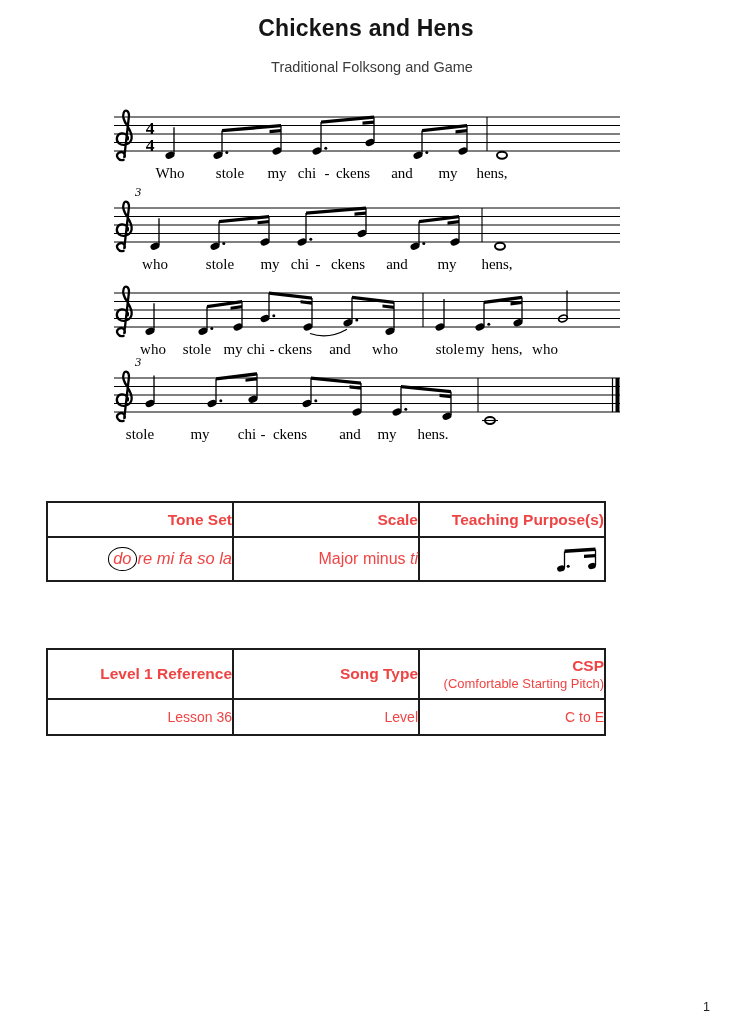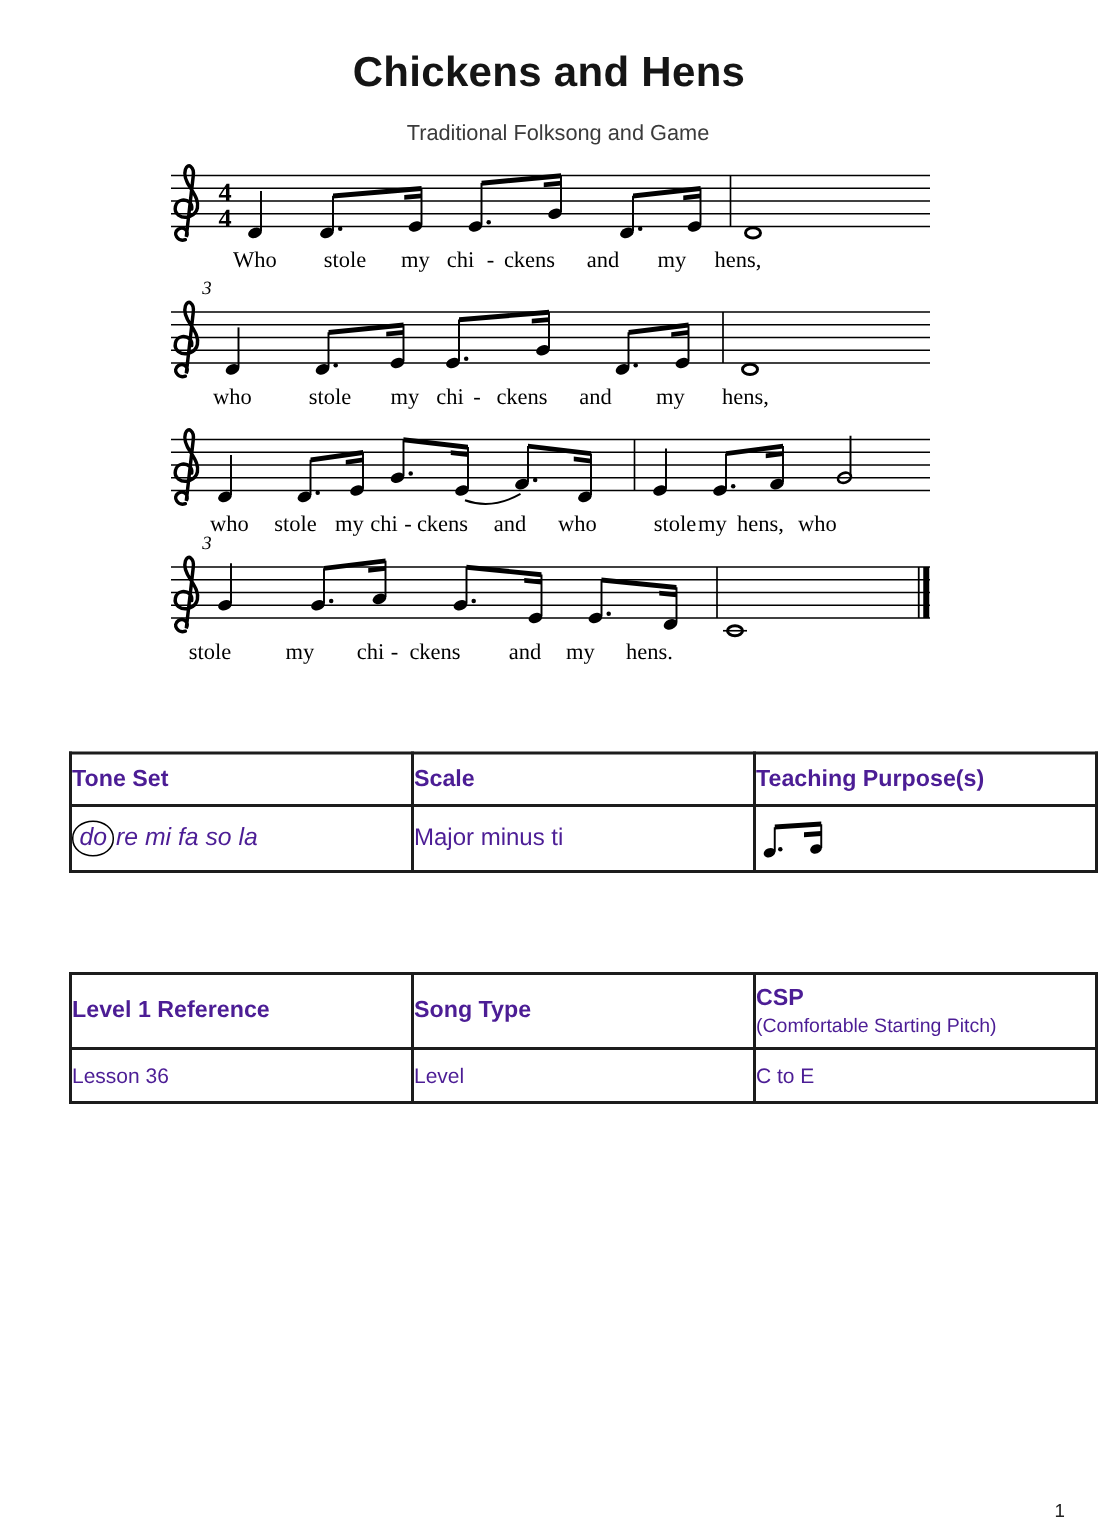--- a/index.html
+++ b/index.html
@@ -1,45 +1,45 @@
 <!DOCTYPE html>
 <html><head>
 <meta charset="utf-8">
 <style>
   html,body{margin:0;padding:0;background:#ffffff;}
   .page{
     position:relative;width:732px;height:1024px;background:#fff;
     font-family:"Liberation Sans","DejaVu Sans",sans-serif;overflow:hidden;color:#000;
   }
   .title{
-    margin:0;padding-top:32px;text-align:center;
-    font-size:28px;font-weight:bold;color:#151515;letter-spacing:.2px;
+    margin:0;padding-top:15px;text-align:center;
+    font-size:23px;font-weight:bold;color:#151515;letter-spacing:.2px;
   }
   .subtitle{
     margin:17px 0 0 12px;text-align:center;font-size:14.5px;color:#3b3b3b;
   }
   #score{position:absolute;left:0;top:0;width:732px;height:480px;pointer-events:none;}
   #score svg{position:absolute;left:0;overflow:visible;}
   .info-table{
-    position:absolute;left:46px;width:686px;border-collapse:collapse;table-layout:fixed;
-    text-align:left;color:#4c1d95;
+    position:absolute;left:46px;width:560px;border-collapse:collapse;table-layout:fixed;
+    text-align:right;color:#ef4444;
   }
   .info-table th,.info-table td{border:2px solid #1c1c1c;padding:0;vertical-align:middle;}
   .t1{top:501px;}
   .t1 th{height:33px;font-size:15.5px;}
   .t1 td{height:42px;font-size:16px;}
   .t2{top:648px;}
   .t2 th{height:48px;font-size:15.5px;}
   .t2 td{height:34px;font-size:14px;}
   .solfa{font-style:italic;font-size:16.5px;margin-top:26px;}
   .circled{
     display:inline-block;border:1.4px solid #000;border-radius:50%;
     padding:1px 4px 2px 4px;margin-right:1px;line-height:1.1;
   }
-  .ital{}
+  .ital{font-style:italic;}
   .csp-sub{font-weight:normal;font-size:13px;margin-top:1px;}
   .rhythm-icon{vertical-align:middle;}
   .page-num{position:absolute;right:22px;bottom:10px;font-size:12.5px;color:#222;}
 </style>
 </head>
 <body>
 
 <div class="page">
 
   <h1 class="title">Chickens and Hens</h1>

